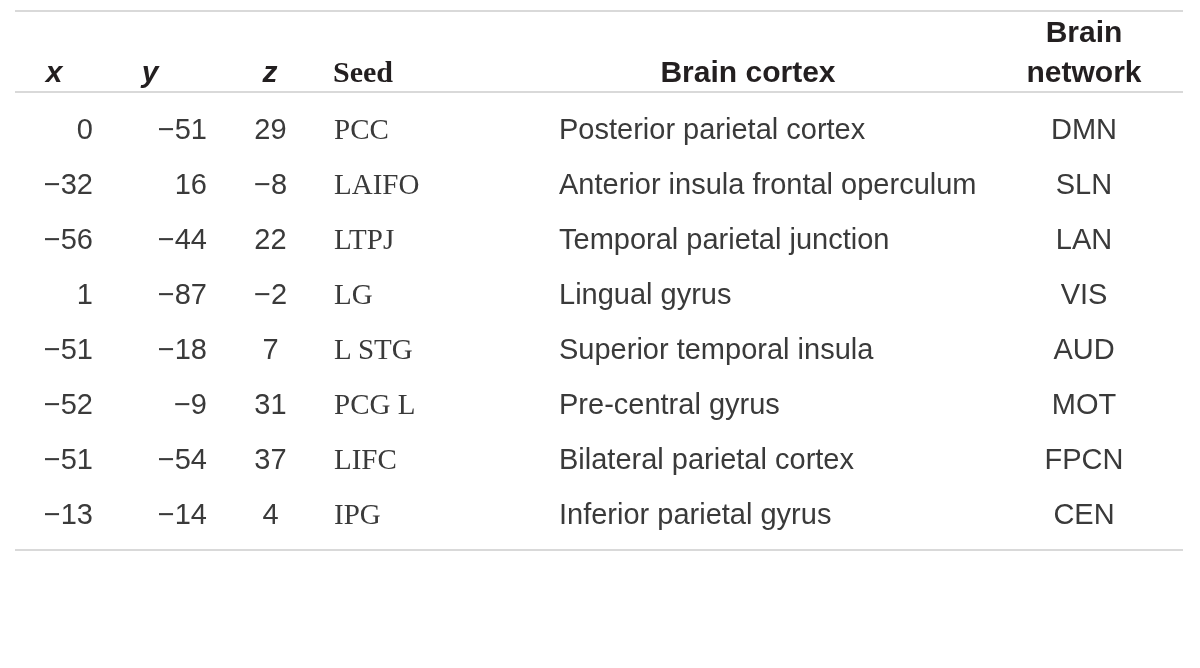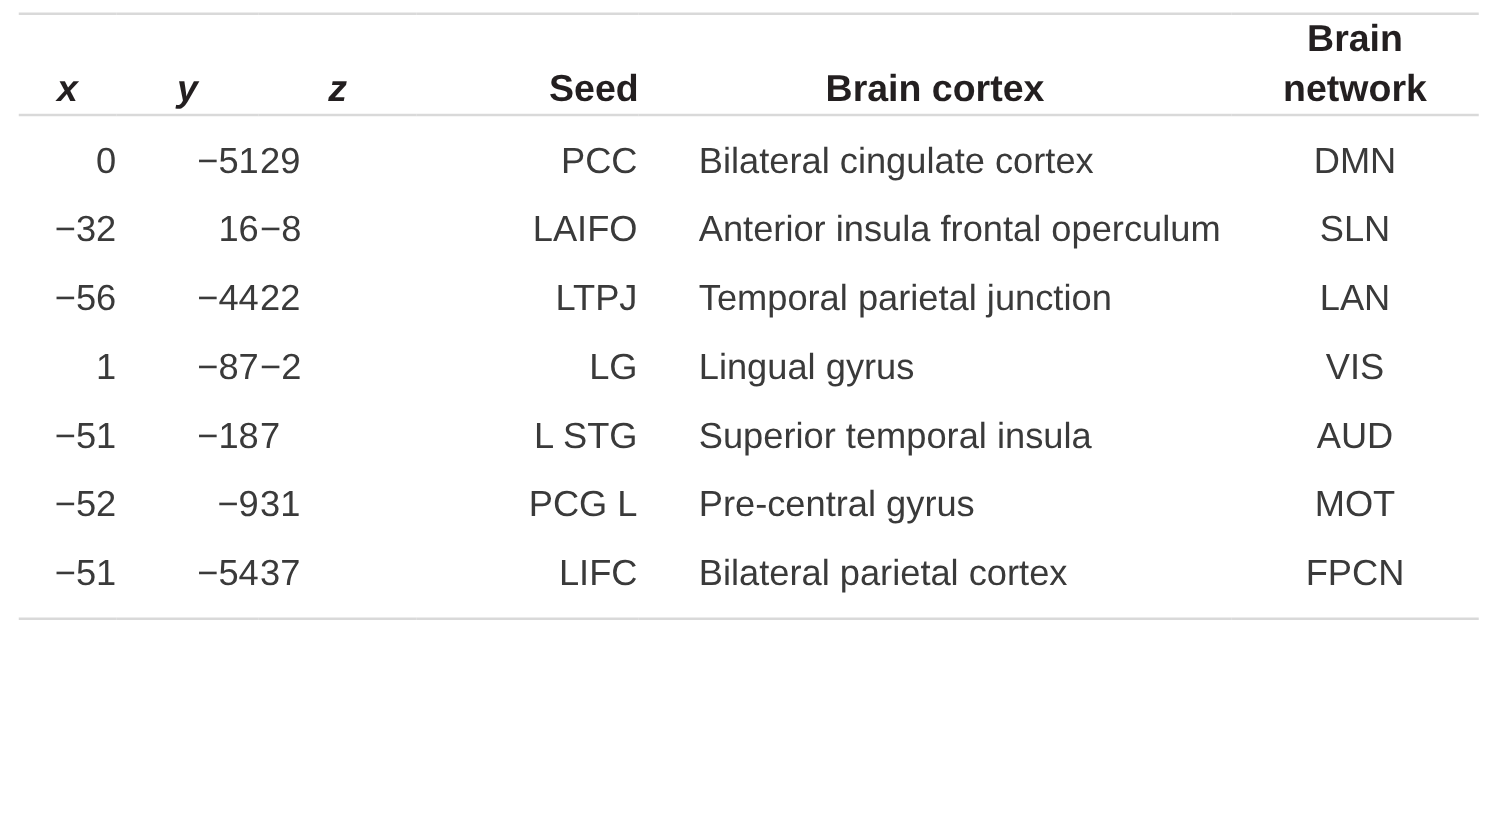--- a/index.html
+++ b/index.html
@@ -67,22 +67,22 @@
     padding-bottom: 13px;
     font-weight: normal;
   }
 
   tbody tr:first-child td.cell { padding-top: 22px; }
   tbody tr:last-child  td.cell { padding-bottom: 20px; }
 
   
   .c-x       { width: 78px;  text-align: right; }
   .c-y       { width: 114px; text-align: right; }
-  .c-z       { width: 126px; text-align: left; }
-  .c-seed    { width: 178px; text-align: right; }
+  .c-z       { width: 126px; text-align: center; }
+  .c-seed    { width: 178px; text-align: left; font-family: Liberation Serif, serif; }
   .c-region  { width: 474px; text-align: left; padding-left: 48px; }
   .c-network { width: 198px; text-align: center; }
 
   th.c-x, th.c-y, th.c-z { text-align: center; }
   th.c-x  { padding-right: 56px; }
   th.c-y  { padding-right: 34px; }
   th.c-z  { padding-right: 14px; }
   th.c-region { text-align: center; padding-left: 0; }
   th.c-network { text-align: center; }
 
@@ -104,21 +104,21 @@
         <th class="col-head c-region">Brain cortex</th>
         <th class="col-head c-network"><span>Brain</span><br><span>network</span></th>
       </tr>
     </thead>
     <tbody id="table-body">
     <tr>
           <td class="cell c-x">0</td>
           <td class="cell c-y">−51</td>
           <td class="cell c-z">29</td>
           <td class="cell c-seed">PCC</td>
-          <td class="cell c-region">Bilateral cingulate cortex</td>
+          <td class="cell c-region">Posterior parietal cortex</td>
           <td class="cell c-network">DMN</td>
         </tr>
         <tr>
           <td class="cell c-x">−32</td>
           <td class="cell c-y">16</td>
           <td class="cell c-z">−8</td>
           <td class="cell c-seed">LAIFO</td>
           <td class="cell c-region">Anterior insula frontal operculum</td>
           <td class="cell c-network">SLN</td>
         </tr>
@@ -155,15 +155,23 @@
           <td class="cell c-network">MOT</td>
         </tr>
         <tr>
           <td class="cell c-x">−51</td>
           <td class="cell c-y">−54</td>
           <td class="cell c-z">37</td>
           <td class="cell c-seed">LIFC</td>
           <td class="cell c-region">Bilateral parietal cortex</td>
           <td class="cell c-network">FPCN</td>
         </tr>
+        <tr>
+          <td class="cell c-x">−13</td>
+          <td class="cell c-y">−14</td>
+          <td class="cell c-z">4</td>
+          <td class="cell c-seed">IPG</td>
+          <td class="cell c-region">Inferior parietal gyrus</td>
+          <td class="cell c-network">CEN</td>
+        </tr>
       </tbody>
   </table>
 </div>
 
 </body></html>

